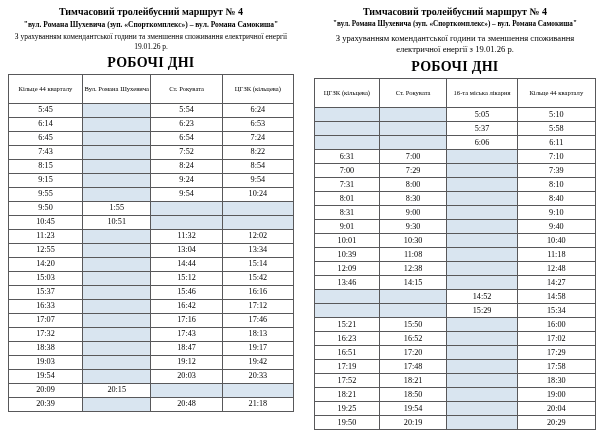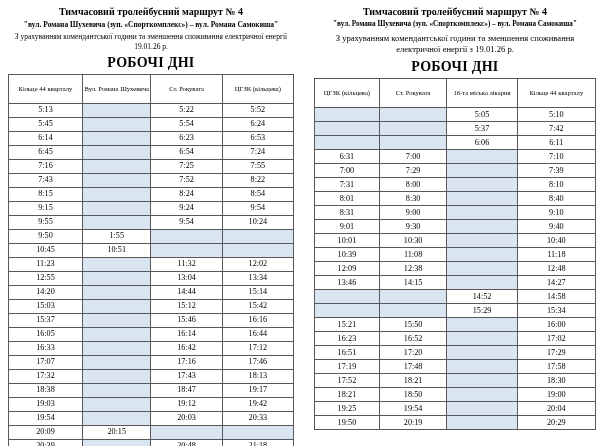--- a/index.html
+++ b/index.html
@@ -114,50 +114,38 @@
       <thead>
         <tr>
           <th>Кільце 44 кварталу</th>
           <th>Вул. Романа Шухевича</th>
           <th>Ст. Рокувата</th>
           <th>ЦГЗК (кільцева)</th>
         </tr>
       </thead>
       <tbody>
           <tr>
-            <td class="val">5:13</td>
-            <td class="val shade"></td>
-            <td class="val">5:22</td>
-            <td class="val">5:52</td>
-          </tr>
-          <tr>
             <td class="val">5:45</td>
             <td class="val shade"></td>
             <td class="val">5:54</td>
             <td class="val">6:24</td>
           </tr>
           <tr>
             <td class="val">6:14</td>
             <td class="val shade"></td>
             <td class="val">6:23</td>
             <td class="val">6:53</td>
           </tr>
           <tr>
             <td class="val">6:45</td>
             <td class="val shade"></td>
             <td class="val">6:54</td>
             <td class="val">7:24</td>
           </tr>
           <tr>
-            <td class="val">7:16</td>
-            <td class="val shade"></td>
-            <td class="val">7:25</td>
-            <td class="val">7:55</td>
-          </tr>
-          <tr>
             <td class="val">7:43</td>
             <td class="val shade"></td>
             <td class="val">7:52</td>
             <td class="val">8:22</td>
           </tr>
           <tr>
             <td class="val">8:15</td>
             <td class="val shade"></td>
             <td class="val">8:24</td>
             <td class="val">8:54</td>
@@ -208,26 +196,20 @@
             <td class="val">15:03</td>
             <td class="val shade"></td>
             <td class="val">15:12</td>
             <td class="val">15:42</td>
           </tr>
           <tr>
             <td class="val">15:37</td>
             <td class="val shade"></td>
             <td class="val">15:46</td>
             <td class="val">16:16</td>
-          </tr>
-          <tr>
-            <td class="val">16:05</td>
-            <td class="val shade"></td>
-            <td class="val">16:14</td>
-            <td class="val">16:44</td>
           </tr>
           <tr>
             <td class="val">16:33</td>
             <td class="val shade"></td>
             <td class="val">16:42</td>
             <td class="val">17:12</td>
           </tr>
           <tr>
             <td class="val">17:07</td>
             <td class="val shade"></td>
@@ -294,21 +276,21 @@
           <tr>
             <td class="val shade"></td>
             <td class="val shade"></td>
             <td class="val">5:05</td>
             <td class="val">5:10</td>
           </tr>
           <tr>
             <td class="val shade"></td>
             <td class="val shade"></td>
             <td class="val">5:37</td>
-            <td class="val">7:42</td>
+            <td class="val">5:58</td>
           </tr>
           <tr>
             <td class="val shade"></td>
             <td class="val shade"></td>
             <td class="val">6:06</td>
             <td class="val">6:11</td>
           </tr>
           <tr>
             <td class="val">6:31</td>
             <td class="val">7:00</td>

